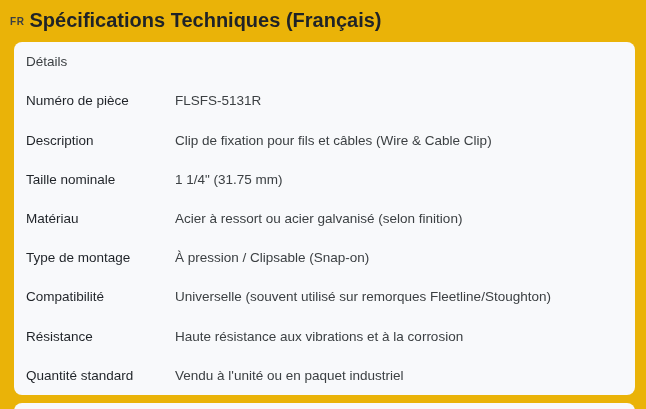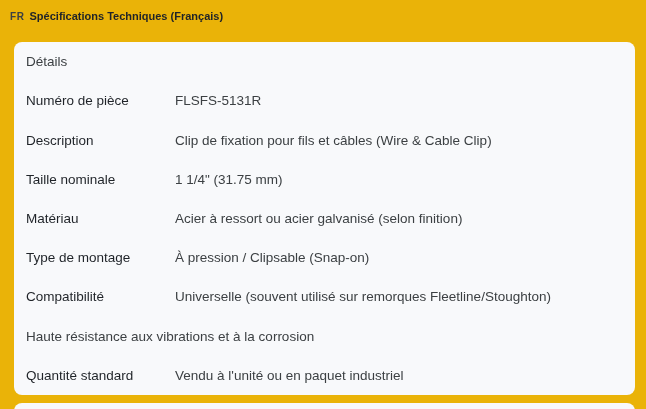--- a/index.html
+++ b/index.html
@@ -25,21 +25,21 @@
     white-space: nowrap;
   }
   .lang-badge {
     font-size: 10px;
     font-weight: 700;
     letter-spacing: 0.6px;
     color: #3c4043;
     padding-top: 2px;
   }
   .page-title {
-    font-size: 11px;
+    font-size: 20px;
     font-weight: 700;
     color: #1f2328;
   }
   .spec-card {
     position: absolute;
     left: 14px;
     top: 42px;
     width: 621px;
     height: 353px;
     background: #f8f9fb;
@@ -119,20 +119,21 @@
     <span class="col-value">À pression / Clipsable (Snap-on)</span>
   </div>
 
 
   <div class="spec-row data-row">
     <span class="col-label">Compatibilité</span>
     <span class="col-value">Universelle (souvent utilisé sur remorques Fleetline/Stoughton)</span>
   </div>
 
   <div class="spec-row data-row">
+    <span class="col-label">Résistance</span>
     <span class="col-value">Haute résistance aux vibrations et à la corrosion</span>
   </div>
 
   <div class="spec-row data-row">
     <span class="col-label">Quantité standard</span>
     <span class="col-value">Vendu à l'unité ou en paquet industriel</span>
   </div>
 </div>
 
   <div class="next-card"></div>

